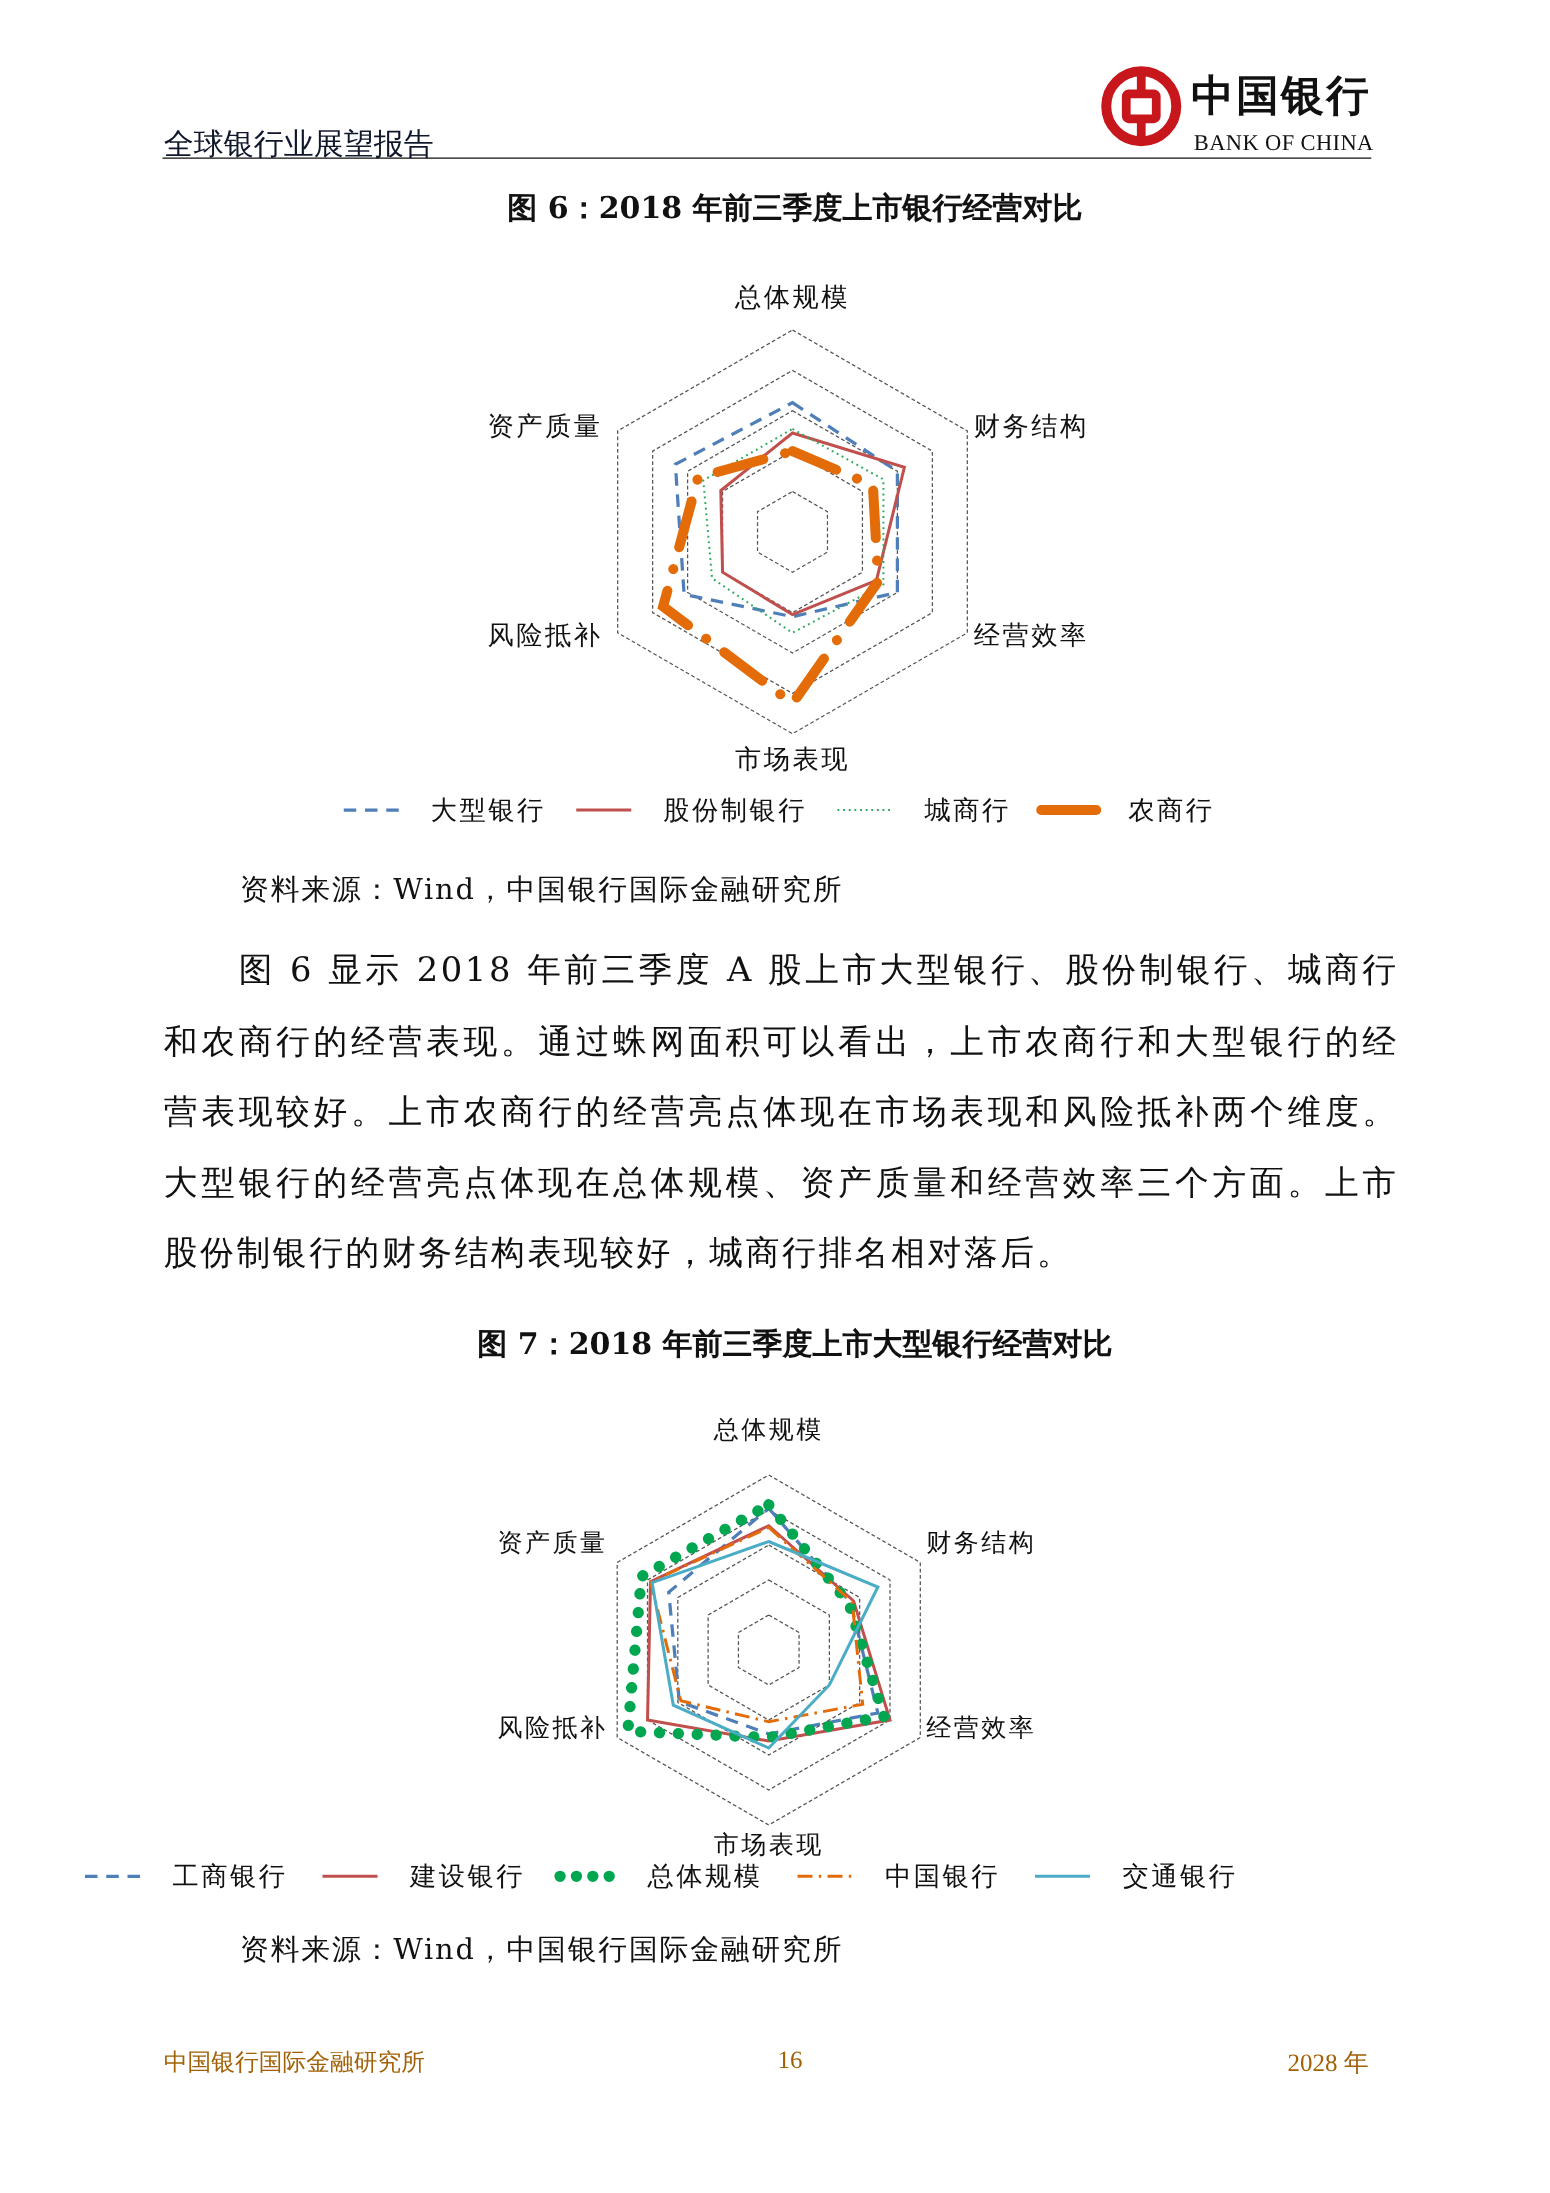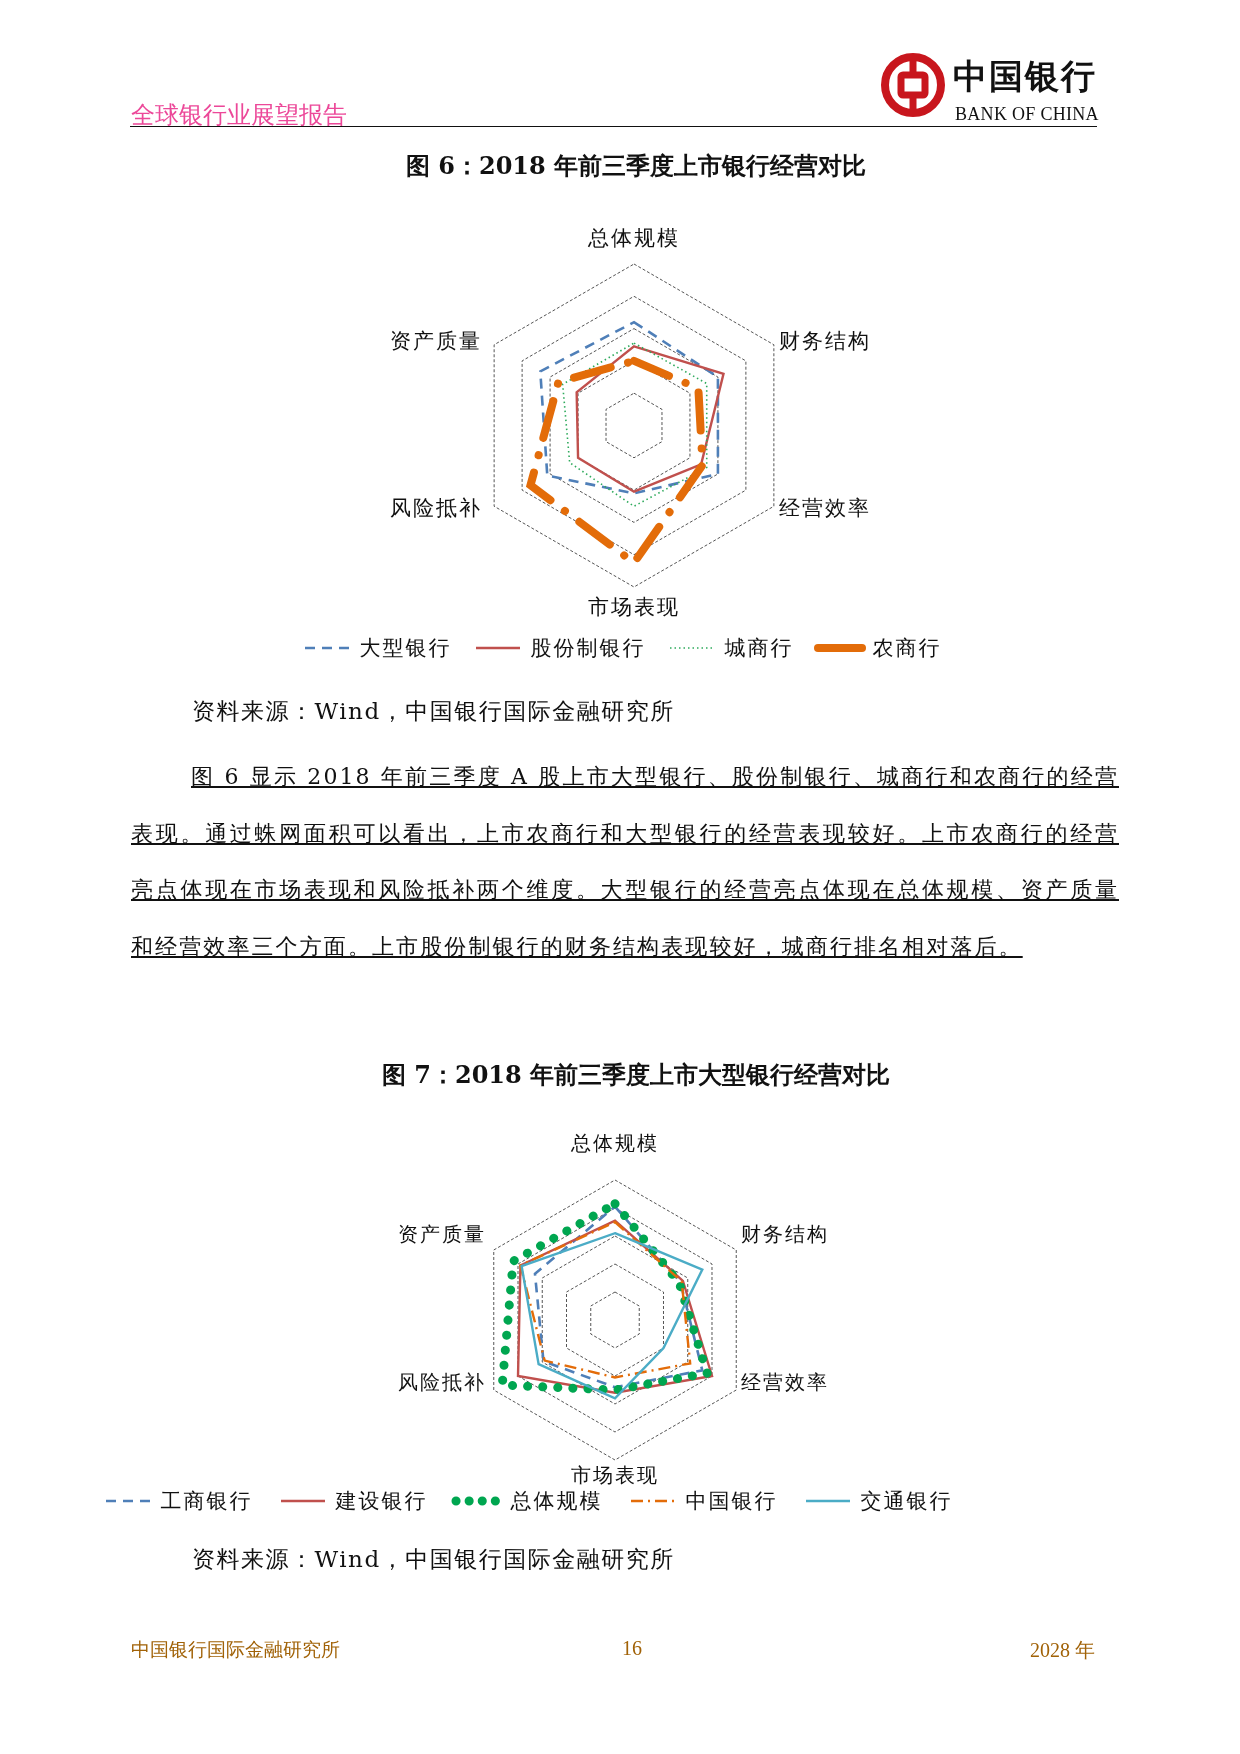--- a/index.html
+++ b/index.html
@@ -1,30 +1,30 @@
 <!DOCTYPE html>
 <html><head>
 <meta charset="utf-8">
 <style>
   html, body { margin: 0; padding: 0; background: #ffffff; }
   body { width: 1240px; height: 1754px; position: relative; overflow: hidden;
          font-family: "DejaVu Serif", "Liberation Serif", serif; color: #111; }
   .abs { position: absolute; }
-  .header-title { left: 131px; top: 99px; font-size: 24px; font-family: "DejaVu Sans", "Liberation Sans", sans-serif; font-weight: 300; color: #ec4899; letter-spacing: 0px; }
+  .header-title { left: 131px; top: 99px; font-size: 24px; font-family: "DejaVu Sans", "Liberation Sans", sans-serif; font-weight: 300; color: #0f172a; letter-spacing: 0px; }
   .header-rule { left: 130px; top: 126px; width: 967px; height: 0; border-top: 1.6px solid #111; }
   .logo { left: 880px; top: 50px; width: 230px; height: 74px; }
   .logo-cn { position: absolute; left: 73px; top: 4px; font-size: 34px; font-family: "DejaVu Serif", serif; font-weight: bold; color: #111; letter-spacing: 2px; }
   .logo-en { position: absolute; left: 75px; top: 54px; font-size: 18px; font-family: "Liberation Serif", serif; color: #111; letter-spacing: 0.3px; }
   .fig-title { left: 0; width: 1240px; text-align: center; font-size: 24px; font-weight: bold; font-family: "DejaVu Serif", "Liberation Serif", serif; margin-left: 16px; }
   .source { left: 192px; font-size: 23px; letter-spacing: 1.5px; }
-  .para { left: 131px; width: 988px; font-size: 22px; line-height: 56.5px; letter-spacing: 2.1px; text-align: justify; text-indent: 60px; text-decoration: underline; }
+  .para { left: 131px; width: 988px; font-size: 27px; line-height: 56.5px; letter-spacing: 2.1px; text-align: justify; text-indent: 60px; }
   .footer { top: 1637px; font-size: 20px; font-family: "Liberation Serif", serif; color: #a16207; }
   svg text { font-family: "DejaVu Serif", "Liberation Serif", serif; }
   .legend { display: flex; align-items: center; justify-content: center; gap: 18px; font-size: 21px; letter-spacing: 2px; }
-  .legend-item { display: flex; align-items: center; gap: 5px; }
+  .legend-item { display: flex; align-items: center; gap: 20px; }
 </style>
 </head>
 <body>
 
 <div class="abs header-title">全球银行业展望报告</div>
 <div class="abs header-rule"></div>
 <div class="abs logo">
   <svg width="66" height="66" viewBox="0 0 66 66" style="position:absolute;left:0;top:2px">
     <circle cx="33" cy="33" r="28" fill="none" stroke="#c8161d" stroke-width="8"></circle>
     <rect x="21" y="23" width="24" height="20" rx="2" fill="none" stroke="#c8161d" stroke-width="7"></rect>

